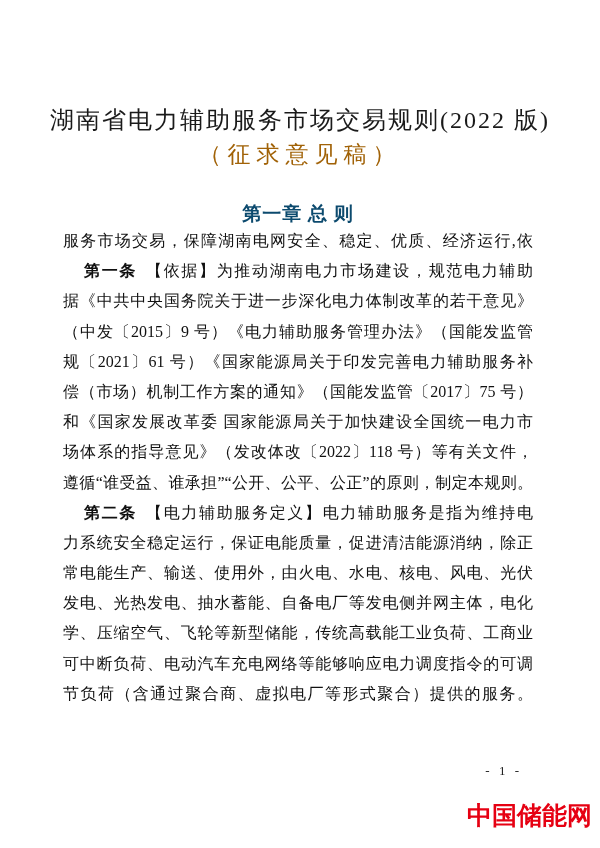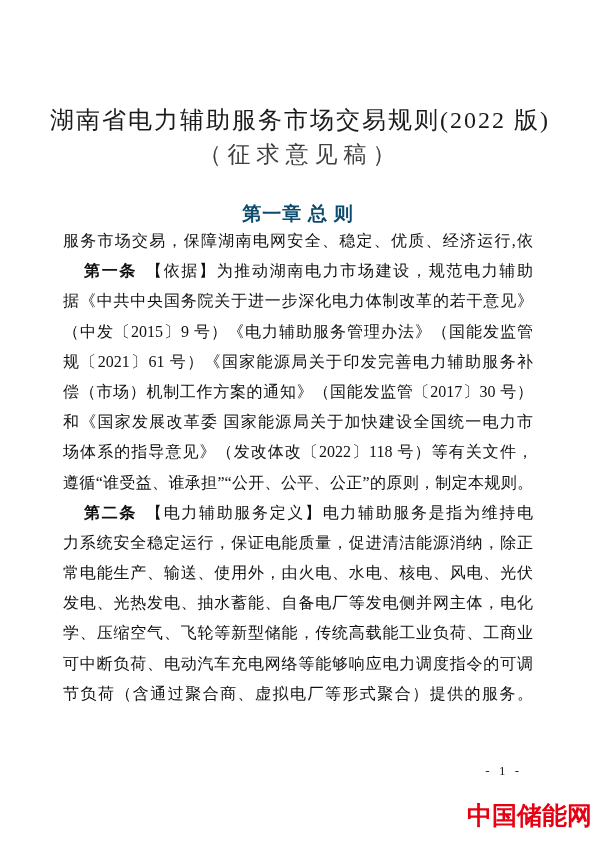--- a/index.html
+++ b/index.html
@@ -30,21 +30,21 @@
   }
   .doc-subtitle {
     position: absolute;
     top: 139px;
     left: 0;
     width: 600px;
     text-align: center;
     font-size: 23px;
     letter-spacing: 6px;
     font-weight: 500;
-    color: #404040;
+    color: #a16207;
     white-space: nowrap;
   }
   .chapter-heading {
     position: absolute;
     top: 201px;
     left: 63px;
     width: 470px;
     text-align: center;
     font-size: 19px;
     font-weight: bold;
@@ -122,21 +122,21 @@
 
   <div class="chapter-heading">第一章 总 则</div>
 
   <div class="doc-body">
       <div class="para">
         <div class="line">服务市场交易，保障湖南电网安全、稳定、优质、经济运行,依</div>
         <div class="line first"><span class="lead">第一条</span><span>【依据】为推动湖南电力市场建设，规范电力辅助</span></div>
         <div class="line">据《中共中央国务院关于进一步深化电力体制改革的若干意见》</div>
         <div class="line">（中发〔2015〕9 号）《电力辅助服务管理办法》（国能发监管</div>
         <div class="line">规〔2021〕61 号）《国家能源局关于印发完善电力辅助服务补</div>
-        <div class="line">偿（市场）机制工作方案的通知》（国能发监管〔2017〕30 号）</div>
+        <div class="line">偿（市场）机制工作方案的通知》（国能发监管〔2017〕75 号）</div>
         <div class="line">和《国家发展改革委 国家能源局关于加快建设全国统一电力市</div>
         <div class="line">场体系的指导意见》（发改体改〔2022〕118 号）等有关文件，</div>
         <div class="line">遵循“谁受益、谁承担”“公开、公平、公正”的原则，制定本规则。</div>
       </div>
       <div class="para">
         <div class="line first"><span class="lead">第二条</span><span>【电力辅助服务定义】电力辅助服务是指为维持电</span></div>
         <div class="line">力系统安全稳定运行，保证电能质量，促进清洁能源消纳，除正</div>
         <div class="line">常电能生产、输送、使用外，由火电、水电、核电、风电、光伏</div>
         <div class="line">发电、光热发电、抽水蓄能、自备电厂等发电侧并网主体，电化</div>
         <div class="line">学、压缩空气、飞轮等新型储能，传统高载能工业负荷、工商业</div>

